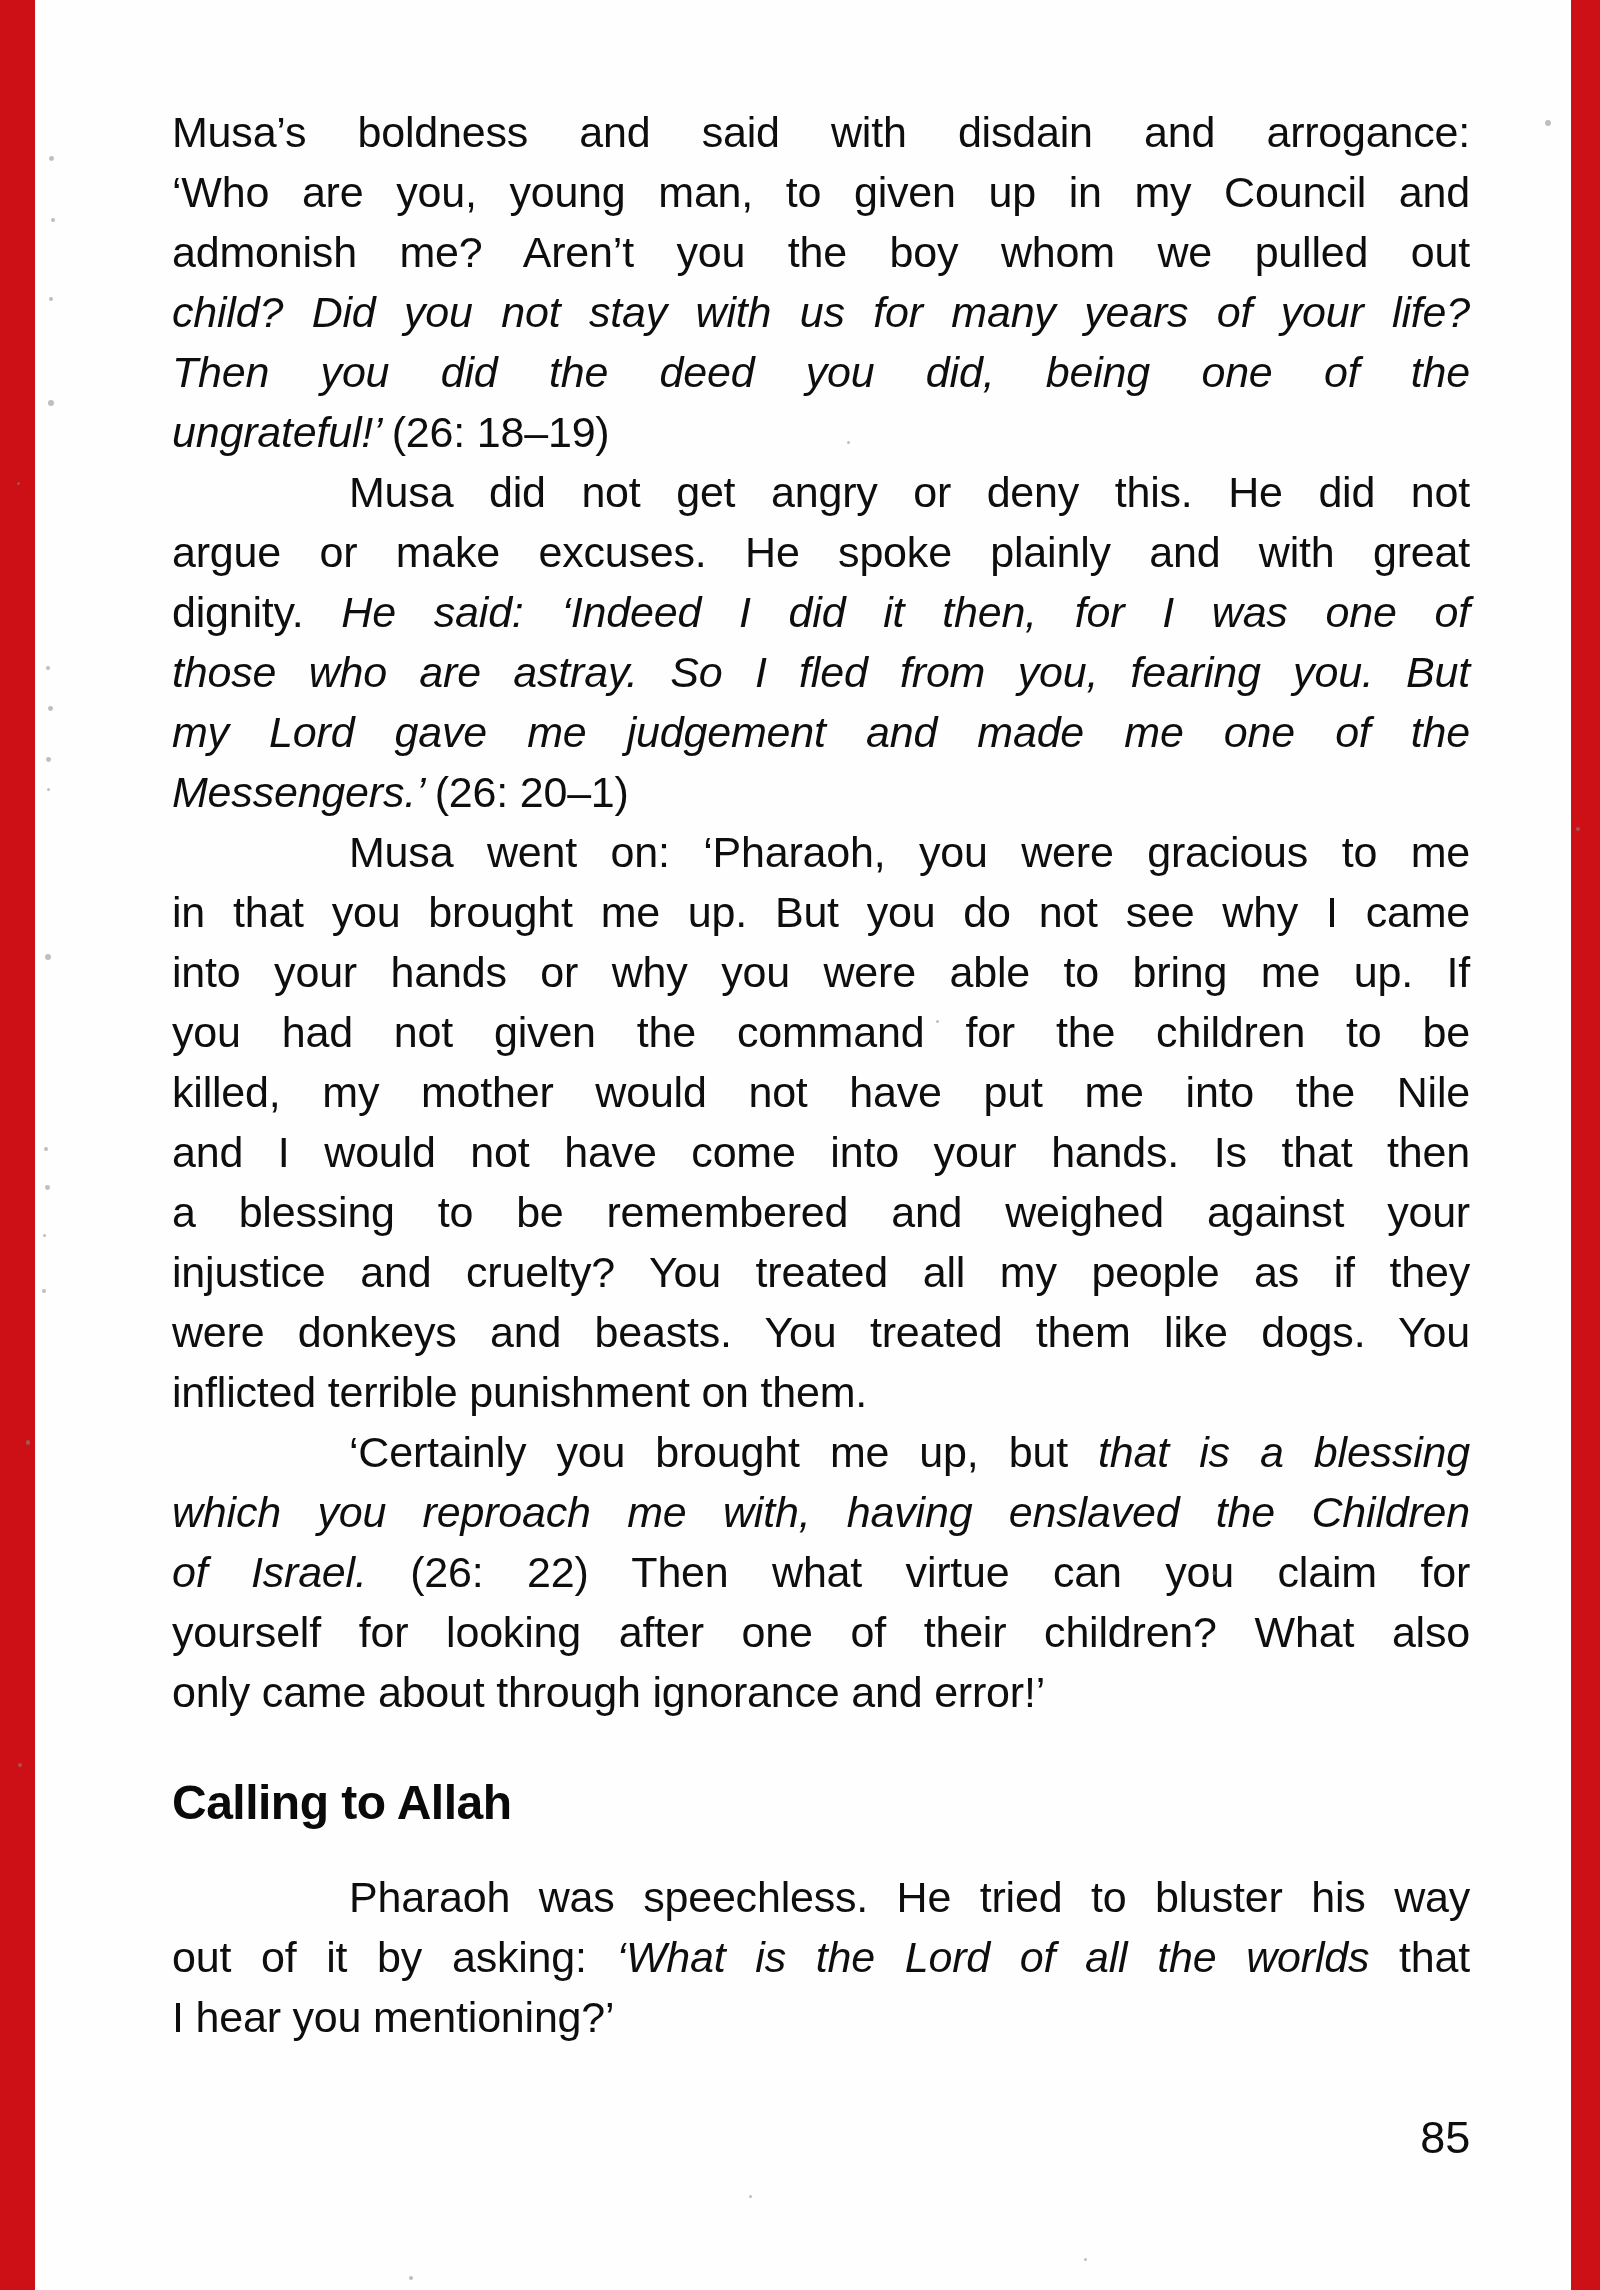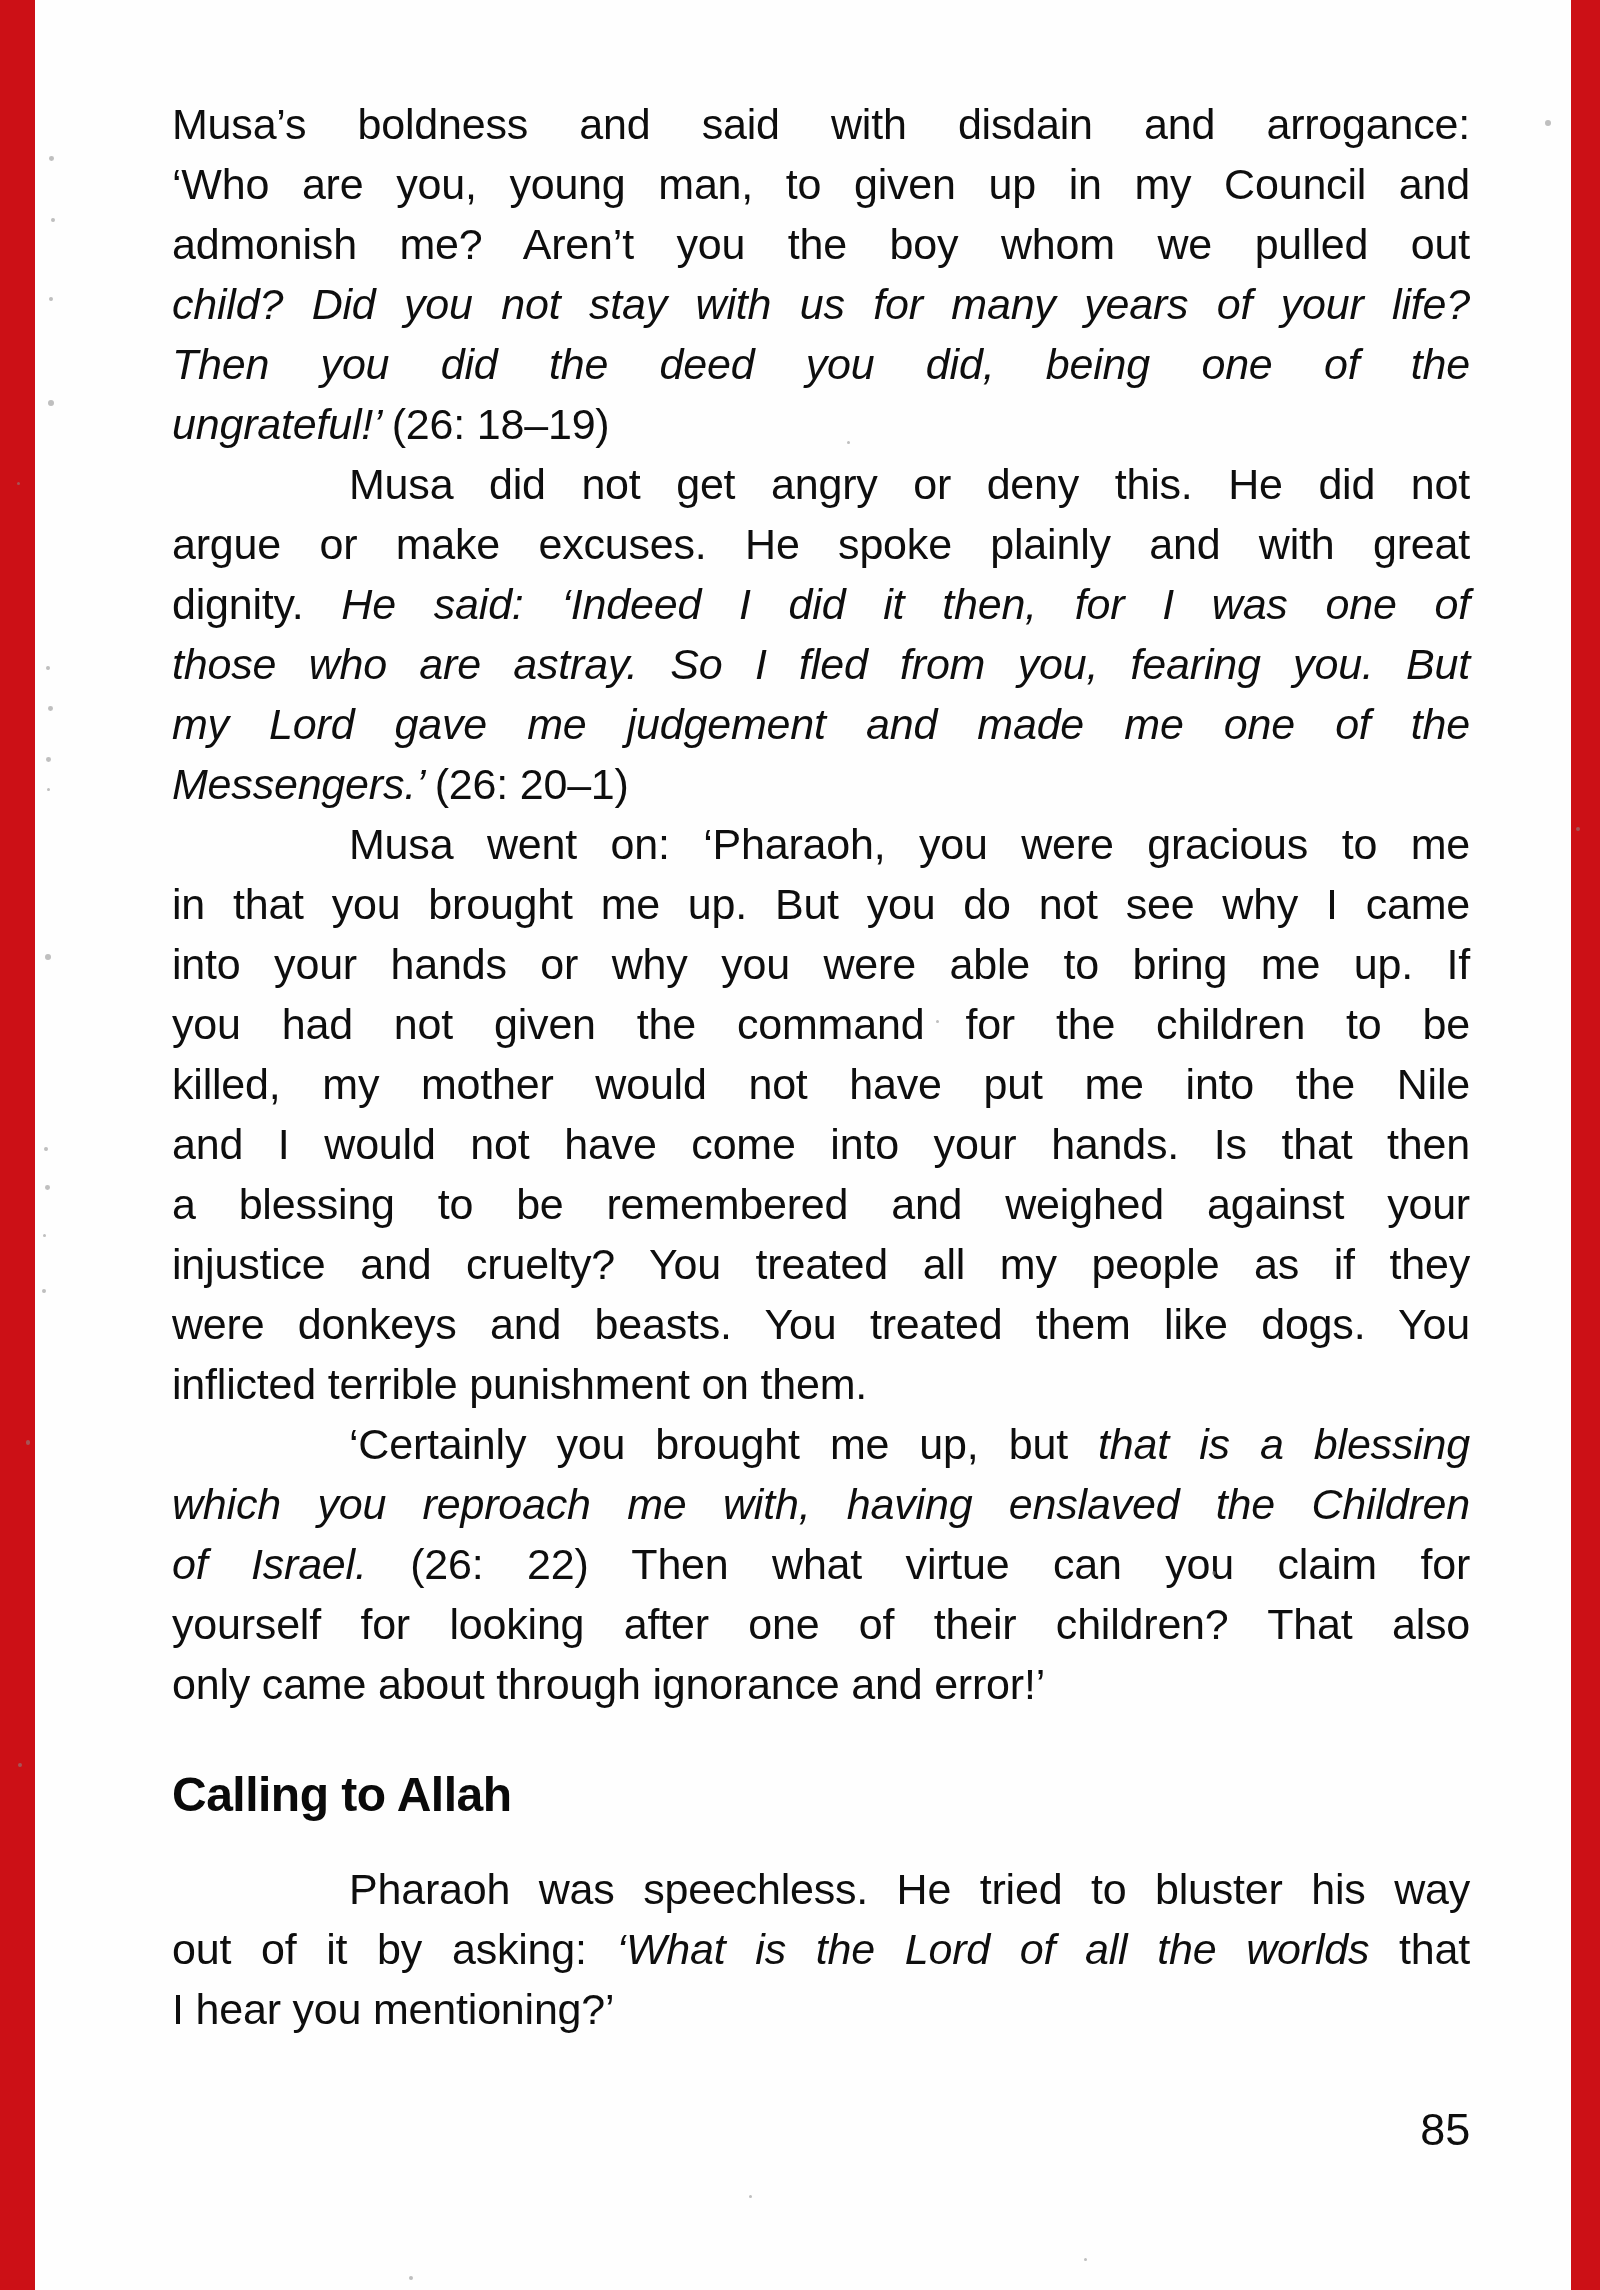--- a/index.html
+++ b/index.html
@@ -24,21 +24,21 @@
 
   .text-block {
     position: absolute;
     left: 172px;
     width: 1298px;
     color: #0e0e0e;
     font-size: 43px;
     line-height: 60px;
     letter-spacing: -0.2px;
   }
-  #body-top { top: 94px; }
+  #body-top { top: 102px; }
 
   .line { white-space: nowrap; }
   .line.j {
     white-space: normal;
     text-align: justify;
     text-align-last: justify;
   }
   .line.ind { padding-left: 177px; }
   .it { font-style: italic; text-align: right; }
 
@@ -93,21 +93,21 @@
       <div class="line j"><span>you had not given the command for the children to be</span></div>
       <div class="line j"><span>killed, my mother would not have put me into the Nile</span></div>
       <div class="line j"><span>and I would not have come into your hands. Is that then</span></div>
       <div class="line j"><span>a blessing to be remembered and weighed against your</span></div>
       <div class="line j"><span>injustice and cruelty? You treated all my people as if they</span></div>
       <div class="line j"><span>were donkeys and beasts. You treated them like dogs. You</span></div>
       <div class="line"><span>inflicted terrible punishment on them.</span></div>
       <div class="line j ind"><span>‘Certainly you brought me up, but </span><span class="it">that is a blessing</span></div>
       <div class="line j"><span class="it">which you reproach me with, having enslaved the Children</span></div>
       <div class="line j"><span class="it">of Israel. </span><span>(26: 22) Then what virtue can you claim for</span></div>
-      <div class="line j"><span>yourself for looking after one of their children? That also</span></div>
+      <div class="line j"><span>yourself for looking after one of their children? What also</span></div>
       <div class="line"><span>only came about through ignorance and error!’</span></div>
     </div>
 
   <div class="section-heading">Calling to Allah</div>
 
   <div>
       <div class="line j ind"><span>Pharaoh was speechless. He tried to bluster his way</span></div>
       <div class="line j"><span>out of it by asking: </span><span class="it">‘What is the Lord of all the worlds </span><span>that</span></div>
       <div class="line"><span>I hear you mentioning?’</span></div>
     </div>

